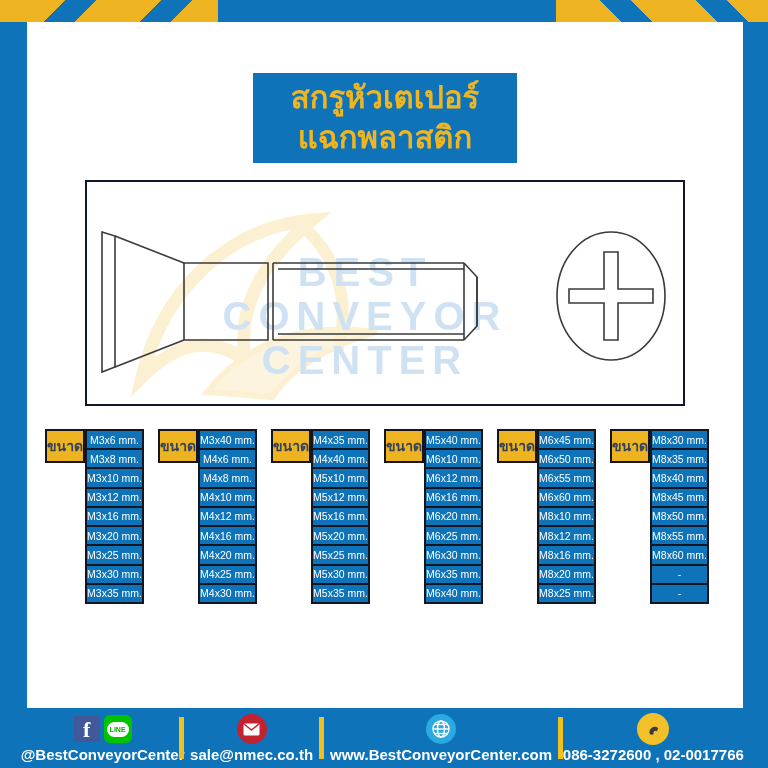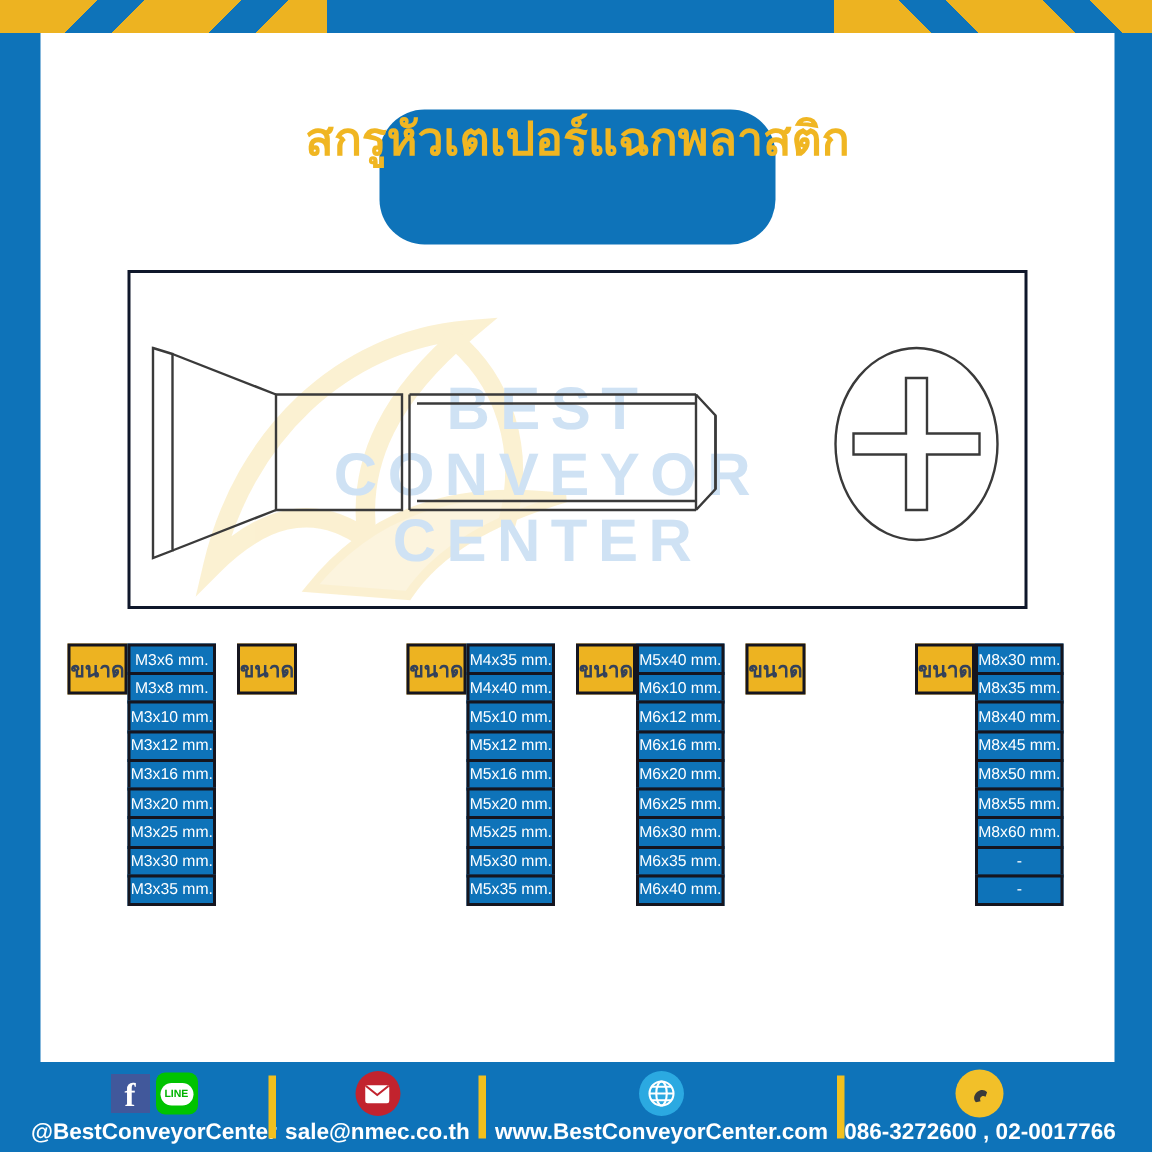--- a/index.html
+++ b/index.html
@@ -11,21 +11,21 @@
   .stripe{position:absolute;top:0;height:22px;}
   .stripe.left{left:0;width:218px;
     background:repeating-linear-gradient(135deg,#edb321 0 46px,#0e73b9 46px 68px);}
   .stripe.right{right:0;width:212px;
     background:repeating-linear-gradient(45deg,#edb321 0 46px,#0e73b9 46px 68px);}
   .edge-left{position:absolute;left:0;top:22px;width:27px;height:690px;background:#0e73b9;}
   .edge-right{position:absolute;right:0;top:22px;width:25px;height:690px;background:#0e73b9;}
 
   
   .title-box{position:absolute;left:253px;top:73px;width:264px;height:90px;background:#0e73b9;
-    display:flex;flex-direction:row;align-items:flex-start;justify-content:center;border-radius:30px;}
+    display:flex;flex-direction:column;align-items:center;justify-content:center;}
   .title-line{color:#f0b622;font-size:31px;font-weight:bold;line-height:40px;white-space:nowrap;}
 
   
   .diagram-box{position:absolute;left:85px;top:180px;width:600px;height:226px;background:#ffffff;
     border:2px solid #0f172a;box-sizing:border-box;}
   .diagram-box svg{display:block;width:596px;height:222px;}
   .wm-text{fill:#cfe2f4;font-weight:bold;letter-spacing:7px;font-size:40px;
     font-family:"Liberation Sans",sans-serif;}
 
   
@@ -128,20 +128,31 @@
           <div class="st-row">M3x12 mm.</div>
           <div class="st-row">M3x16 mm.</div>
           <div class="st-row">M3x20 mm.</div>
           <div class="st-row">M3x25 mm.</div>
           <div class="st-row">M3x30 mm.</div>
           <div class="st-row">M3x35 mm.</div>
         </div>
       </div>
     <div class="size-table">
         <div class="st-header">ขนาด</div>
+        <div class="st-body">
+          <div class="st-row">M3x40 mm.</div>
+          <div class="st-row">M4x6 mm.</div>
+          <div class="st-row">M4x8 mm.</div>
+          <div class="st-row">M4x10 mm.</div>
+          <div class="st-row">M4x12 mm.</div>
+          <div class="st-row">M4x16 mm.</div>
+          <div class="st-row">M4x20 mm.</div>
+          <div class="st-row">M4x25 mm.</div>
+          <div class="st-row">M4x30 mm.</div>
+        </div>
       </div>
     <div class="size-table">
         <div class="st-header">ขนาด</div>
         <div class="st-body">
           <div class="st-row">M4x35 mm.</div>
           <div class="st-row">M4x40 mm.</div>
           <div class="st-row">M5x10 mm.</div>
           <div class="st-row">M5x12 mm.</div>
           <div class="st-row">M5x16 mm.</div>
           <div class="st-row">M5x20 mm.</div>
@@ -159,20 +170,31 @@
           <div class="st-row">M6x16 mm.</div>
           <div class="st-row">M6x20 mm.</div>
           <div class="st-row">M6x25 mm.</div>
           <div class="st-row">M6x30 mm.</div>
           <div class="st-row">M6x35 mm.</div>
           <div class="st-row">M6x40 mm.</div>
         </div>
       </div>
     <div class="size-table">
         <div class="st-header">ขนาด</div>
+        <div class="st-body">
+          <div class="st-row">M6x45 mm.</div>
+          <div class="st-row">M6x50 mm.</div>
+          <div class="st-row">M6x55 mm.</div>
+          <div class="st-row">M6x60 mm.</div>
+          <div class="st-row">M8x10 mm.</div>
+          <div class="st-row">M8x12 mm.</div>
+          <div class="st-row">M8x16 mm.</div>
+          <div class="st-row">M8x20 mm.</div>
+          <div class="st-row">M8x25 mm.</div>
+        </div>
       </div>
     <div class="size-table">
         <div class="st-header">ขนาด</div>
         <div class="st-body">
           <div class="st-row">M8x30 mm.</div>
           <div class="st-row">M8x35 mm.</div>
           <div class="st-row">M8x40 mm.</div>
           <div class="st-row">M8x45 mm.</div>
           <div class="st-row">M8x50 mm.</div>
           <div class="st-row">M8x55 mm.</div>

